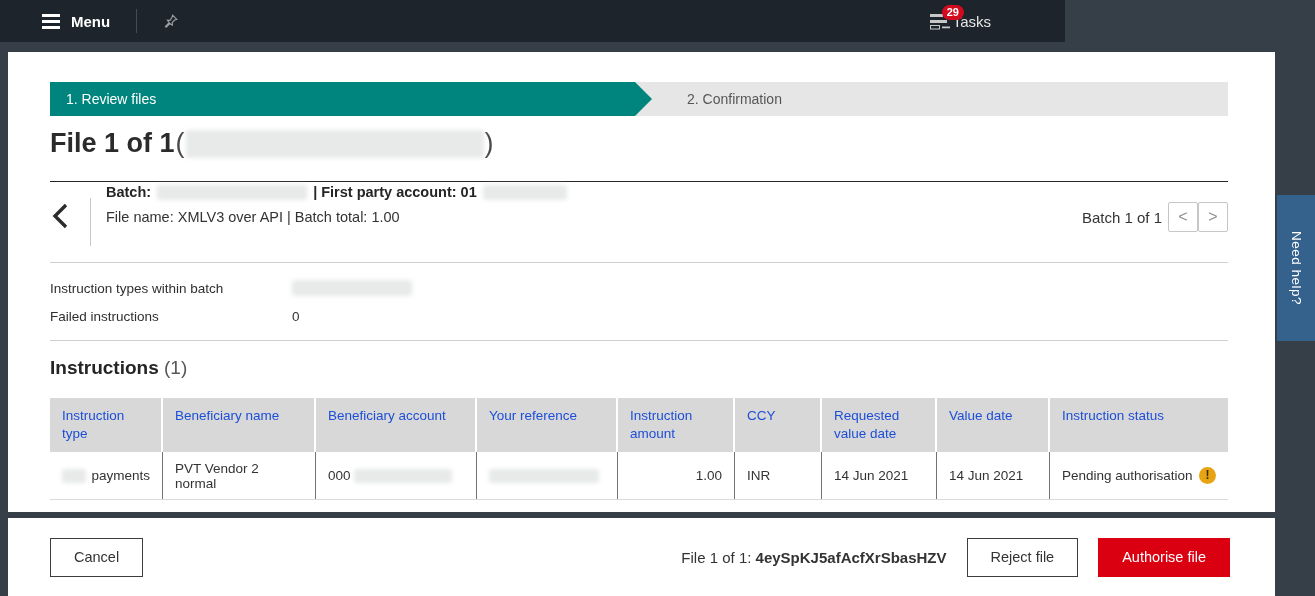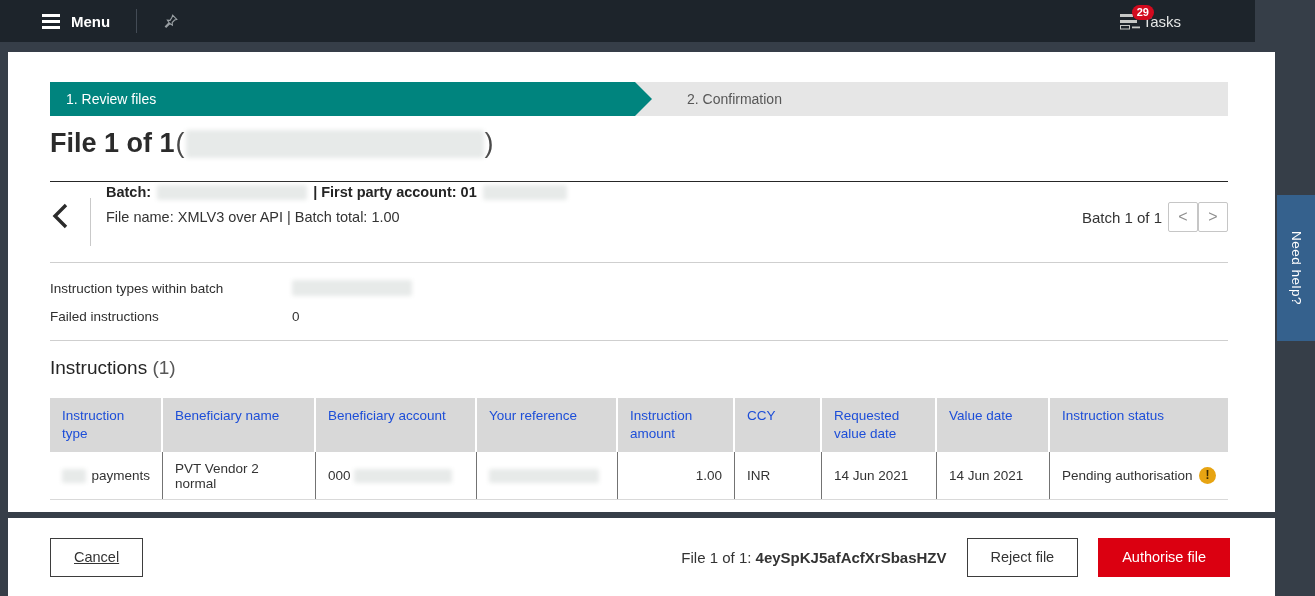--- a/index.html
+++ b/index.html
@@ -7,21 +7,21 @@
   body {
     position: relative;
     background: #363e48;
     font-family: "Liberation Sans", sans-serif;
     overflow: hidden;
     color: #333;
   }
 
   
   .topbar {
-    position: absolute; left: 0; top: 0; width: 1255px; height: 42px;
+    position: absolute; left: 0; top: 0; width: 1065px; height: 42px;
     background: #1d242b; display: flex; align-items: center;
   }
   .menu-btn { display: flex; align-items: center; gap: 11px; margin-left: 42px; cursor: pointer; }
   .hamburger { display: flex; flex-direction: column; gap: 3px; }
   .hamburger span { display: block; width: 18px; height: 3px; background: #fff; }
   .menu-label { color: #fff; font-weight: bold; font-size: 15px; }
   .topbar-divider { width: 1px; height: 24px; background: #434b55; margin: 0 16px 0 26px; }
   .tab { display: flex; align-items: center; height: 42px; position: relative; cursor: pointer; }
   .tab-label {
     color: #d8dad9; font-size: 14.5px; padding: 11px 0 8px 0;
@@ -93,21 +93,21 @@
   }
 
   
   .summary { position: absolute; left: 42px; top: 228px; font-size: 13.5px; color: #2f2f2f; }
   .summary-row { display: flex; align-items: center; margin-bottom: 13px; }
   .summary-label { width: 242px; }
   .summary-value { color: #333; }
 
   
   .inst-heading { position: absolute; left: 42px; top: 305px; font-size: 19px; color: #252525; }
-  .inst-heading .h-bold { font-weight: normal; margin-top: 27px; }
+  .inst-heading .h-bold { font-weight: bold; margin-top: 27px; }
   .inst-heading .h-count { font-weight: normal; color: #575757; }
 
   
   .inst-table { position: absolute; left: 42px; top: 346px; width: 1178px; font-size: 13.5px; }
   .thead { display: flex; background: #fff; }
   .th {
     background: #d8d8d8; color: #1d4ed8; padding: 9px 12px; height: 54px;
     border-right: 2px solid #fff; line-height: 1.35;
   }
   .th:last-child { border-right: none; }
@@ -131,21 +131,21 @@
   
   .footer {
     position: absolute; left: 8px; top: 518px; width: 1267px; height: 78px;
     background: #fff; display: flex; align-items: center;
   }
   .btn {
     font-family: "Liberation Sans", sans-serif; font-size: 14.5px;
     background: #fff; border: 1px solid #3d3d3d; color: #333;
     height: 39px; padding: 0 23px; cursor: pointer;
   }
-  .cancel-btn { margin-left: 42px; text-decoration: underline; }
+  .cancel-btn { margin-left: 42px; }
   .footer-right { margin-left: auto; margin-right: 45px; display: flex; align-items: center; gap: 20px; }
   .file-ref { font-size: 15px; color: #333; white-space: nowrap; }
   .file-ref .file-id { font-weight: bold; }
   .authorise-btn { background: #db0011; border: 1px solid #db0011; color: #fff; }
 
   
   .help-tab {
     position: absolute; left: 1277px; top: 195px; width: 38px; height: 146px;
     background: #35618d; color: #fff; font-size: 13.5px; letter-spacing: 0.5px;
     writing-mode: vertical-rl; display: flex; align-items: center; justify-content: center;

